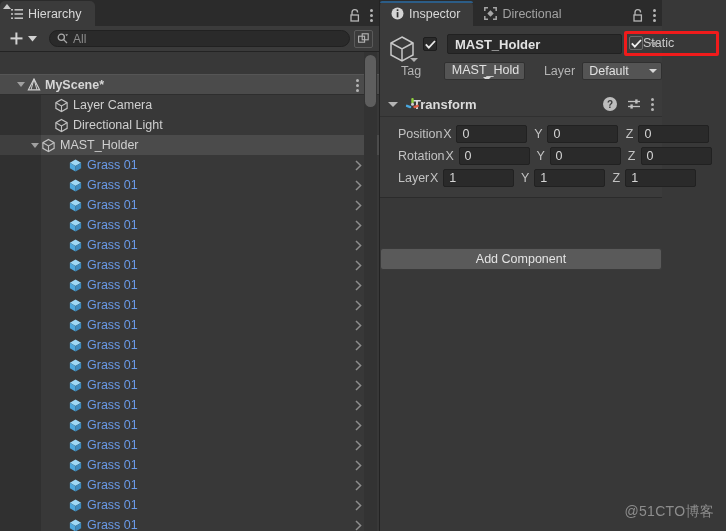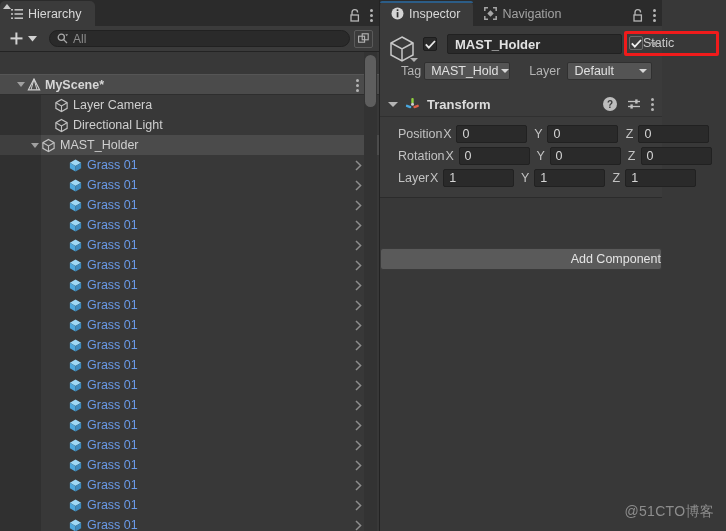--- a/index.html
+++ b/index.html
@@ -444,21 +444,21 @@
     border-left: 5px solid transparent;
     border-right: 5px solid transparent;
     border-top: 5.5px solid #b5b5b5;
     margin-right: 8px;
     cursor: pointer;
   }
   .comp-title {
     font-size: 13px;
     font-weight: bold;
     color: #dcdcdc;
-    margin-left: 21px;
+    margin-left: 7px;
   }
   .comp-hdr-right {
     position: absolute;
     right: 8px;
     display: flex;
     align-items: center;
     gap: 10px;
   }
   .help-icon {
     width: 14px; height: 14px;
@@ -528,21 +528,21 @@
   #add-comp-btn {
     width: 282px;
     height: 20px;
     background: #5a5a5a;
     border: 1px solid #3a3a3a;
     border-radius: 3px;
     color: #e4e4e4;
     font-size: 12.5px;
     display: flex;
     align-items: center;
-    justify-content: flex-end;
+    justify-content: center;
     cursor: pointer;
   }
 
   
   #watermark {
     position: absolute;
     right: 12px;
     bottom: 10px;
     color: #8d8d8d;
     font-size: 14px;
@@ -991,21 +991,21 @@
         </span>
         <span>Inspector</span>
       </div>
       <div class="tab inactive">
         <span class="ico">
           <svg width="13" height="13" viewBox="0 0 13 13">
             <path d="M0.8 4 V0.8 H4 M9 0.8 H12.2 V4 M12.2 9 V12.2 H9 M4 12.2 H0.8 V9" fill="none" stroke="#a6a6a6" stroke-width="1.5"></path>
             <path d="M3.3 6.5 L6.5 3.3 L9.7 6.5 L6.5 9.7 Z" fill="#a6a6a6"></path>
           </svg>
         </span>
-        <span>Navigation</span>
+        <span>Directional</span>
       </div>
       <div class="tabbar-right">
         <span class="ico">
           <svg width="12" height="13" viewBox="0 0 12 13">
             <path d="M3 6 V3.6 A2.6 2.6 0 0 1 8.6 3.4" fill="none" stroke="#b6b6b6" stroke-width="1.3"></path>
             <rect x="2" y="6" width="7.4" height="6" fill="none" stroke="#b6b6b6" stroke-width="1.3"></rect>
           </svg>
         </span>
         <span class="kebab">
             <i></i>
@@ -1044,21 +1044,21 @@
               </svg>
           </div>
           <span class="static-label">Static</span>
         </div>
         <div class="static-caret"></div>
 
         <div class="red-box"></div>
 
         <div class="taglayer">
           <span class="tl-label" style="margin-left:21px;">Tag</span>
-          <div class="dropdown" style="width:86px;margin-left:3px;">
+          <div class="dropdown" style="width:86px;margin-left:23px;flex-direction:column;">
             <span>MAST_Hold</span>
             <span class="dd-caret"></span>
           </div>
           <span class="tl-label" style="margin-left:19px;">Layer</span>
           <div class="dropdown" style="width:85px;margin-left:7px;">
             <span>Default</span>
             <span class="dd-caret"></span>
           </div>
         </div>
       </div>

